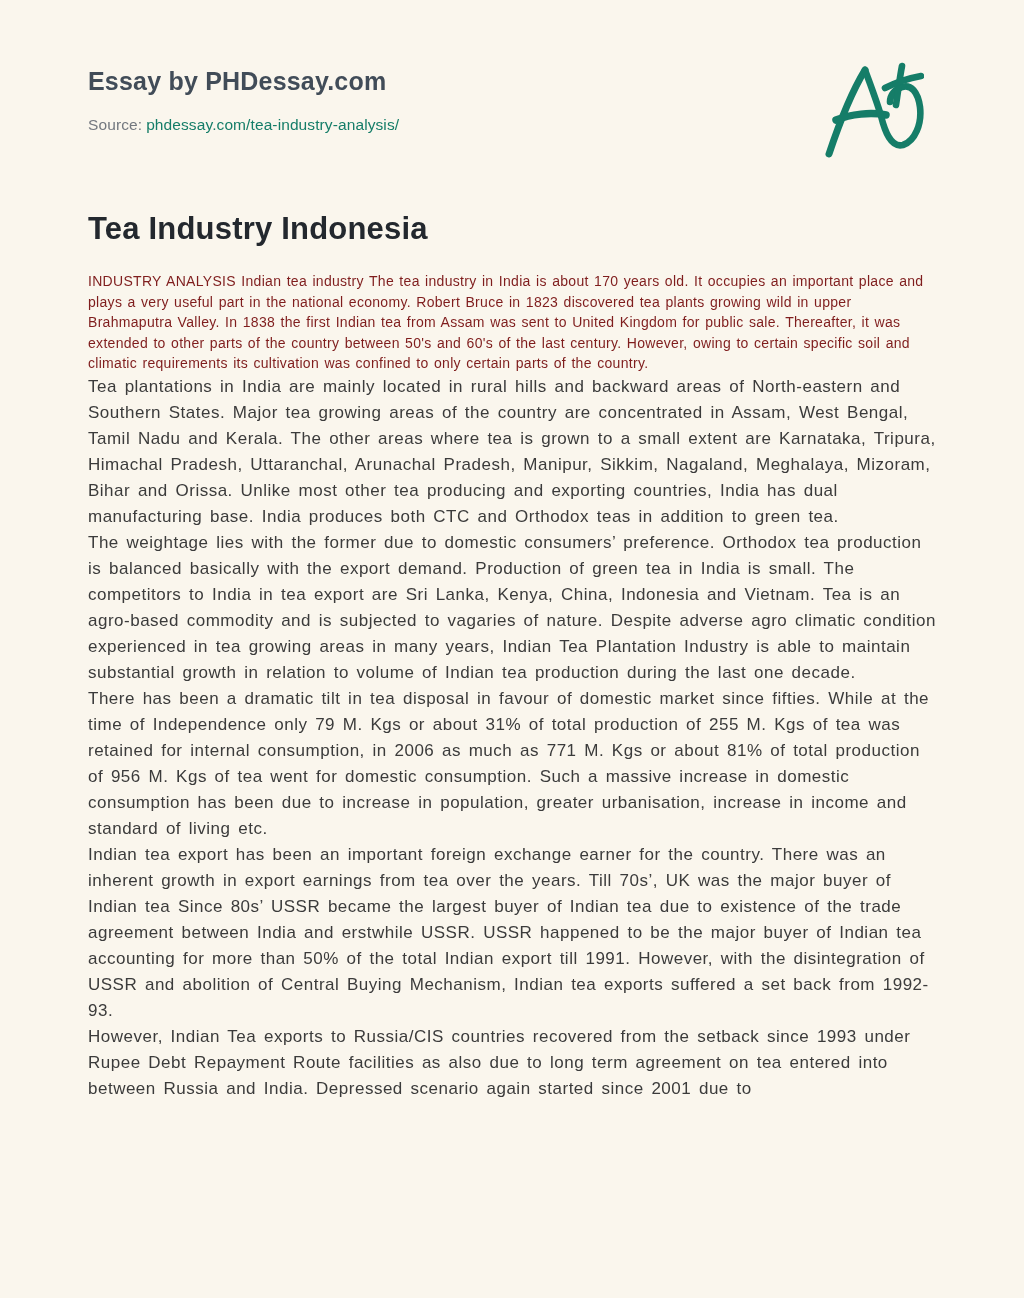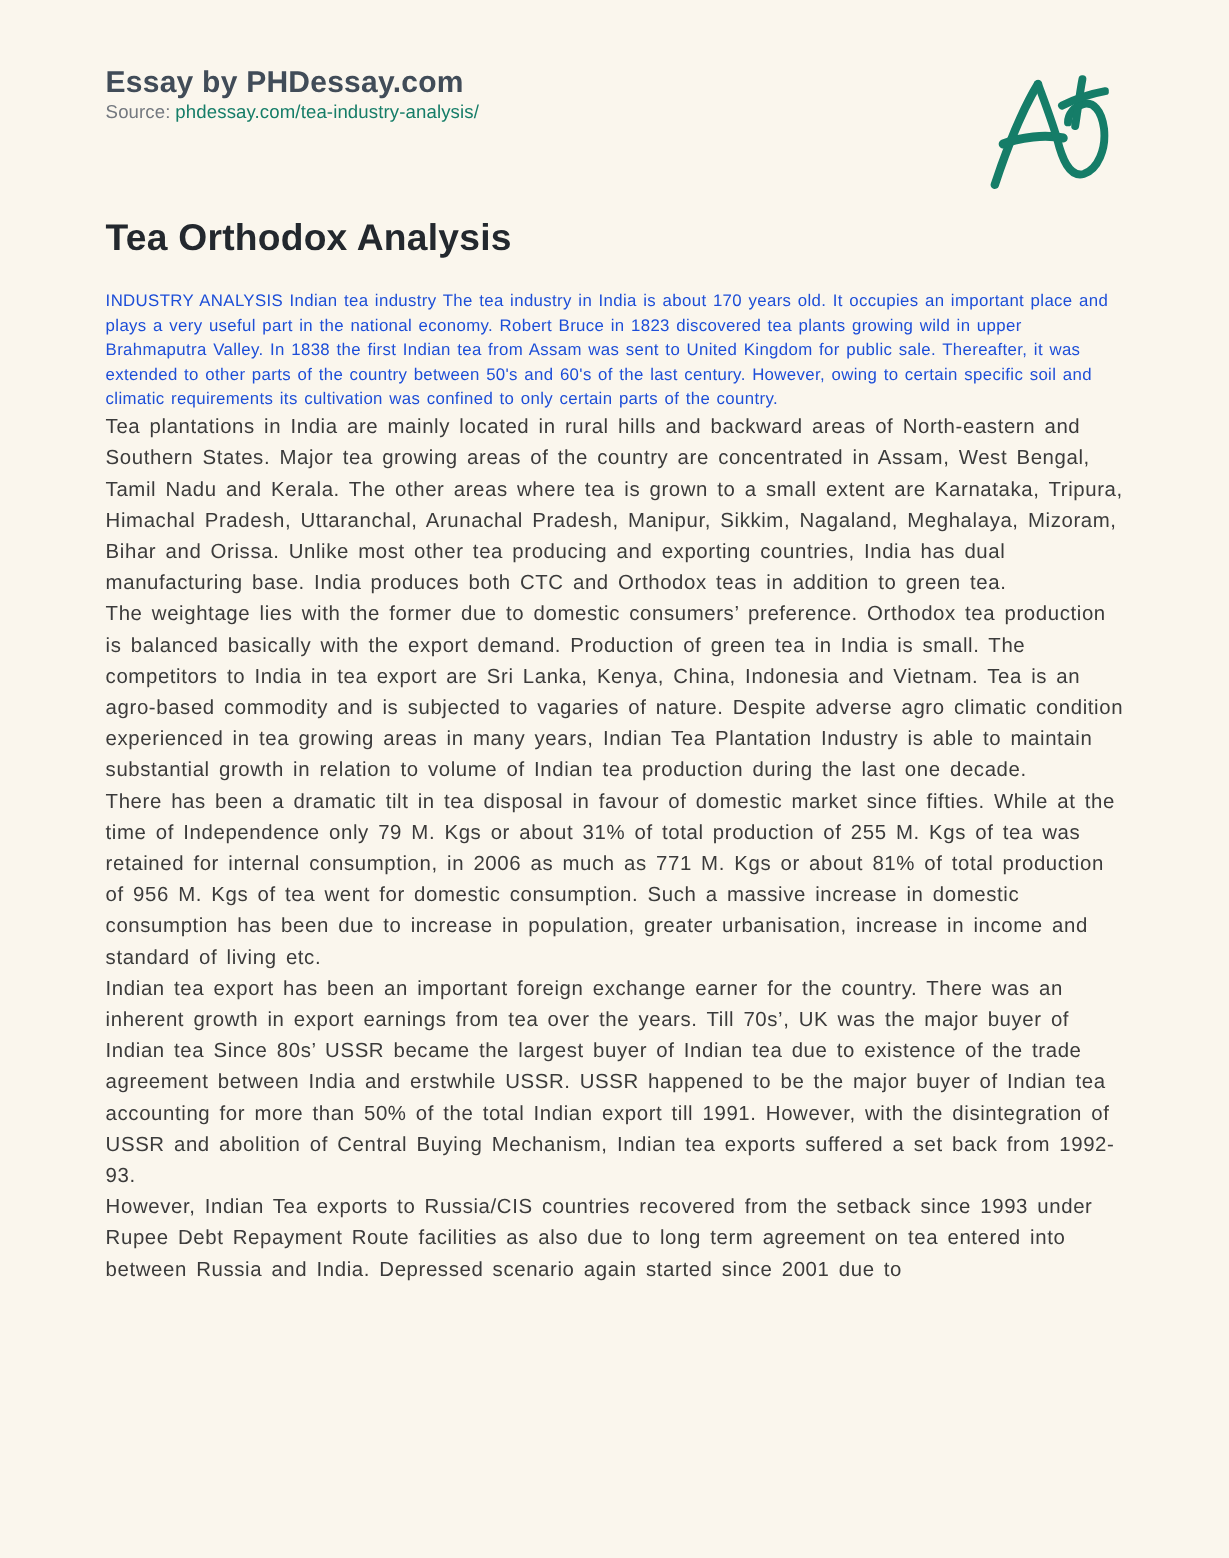--- a/index.html
+++ b/index.html
@@ -11,37 +11,38 @@
   }
   .page {
     position: relative;
     width: 1024px;
     height: 1298px;
     background: #faf6ed;
     overflow: hidden;
   }
   .clip {
     position: absolute;
-    top: 4px; left: 0; right: 0;
+    top: 16px; left: 0; right: 0;
     height: 1262px;
     overflow: hidden;
   }
   .content {
     width: 848px;
     margin-left: 88px;
     padding-top: 50px;
   }
   .brand {
     font-size: 25px;
     line-height: 30px;
     font-weight: 700;
     letter-spacing: 0.2px;
     color: #414c58;
   }
   .source-row {
+    margin-top: 19px;
     font-size: 15.5px;
     line-height: 20px;
     color: #73787f;
     letter-spacing: 0.1px;
   }
   .source-link {
     color: #157d68;
     text-decoration: none;
     margin-left: 4px;
     cursor: pointer;
@@ -53,21 +54,21 @@
     font-weight: 700;
     letter-spacing: 0.2px;
     color: #23282e;
   }
   .lead {
     margin-top: 24px;
     font-size: 14px;
     line-height: 20.5px;
     letter-spacing: 0.3px;
     word-spacing: 1.2px;
-    color: #1d4ed8;
+    color: #7f1d1d;
   }
   .bodyp {
     font-size: 17px;
     line-height: 26px;
     letter-spacing: 0.5px;
     word-spacing: 2.5px;
     color: #3b3b3b;
   }
   .logo {
     position: absolute;
@@ -96,21 +97,21 @@
   <div class="clip">
     <div class="content">
 
       <header>
         <div class="brand">Essay by PHDessay.com</div>
         <div class="source-row">
           <span>Source:</span><a class="source-link">phdessay.com/tea-industry-analysis/</a>
         </div>
       </header>
 
-      <h1 class="essay-title">Tea Orthodox Analysis</h1>
+      <h1 class="essay-title">Tea Industry Indonesia</h1>
 
       <p class="lead">INDUSTRY ANALYSIS Indian tea industry The tea industry in India is about 170 years old. It occupies an important place and plays a very useful part in the national economy. Robert Bruce in 1823 discovered tea plants growing wild in upper Brahmaputra Valley. In 1838 the first Indian tea from Assam was sent to United Kingdom for public sale. Thereafter, it was extended to other parts of the country between 50's and 60's of the last century. However, owing to certain specific soil and climatic requirements its cultivation was confined to only certain parts of the country.</p>
 
       <p class="bodyp">Tea plantations in India are mainly located in rural hills and backward areas of North-eastern and Southern States. Major tea growing areas of the country are concentrated in Assam, West Bengal, Tamil Nadu and Kerala. The other areas where tea is grown to a small extent are Karnataka, Tripura, Himachal Pradesh, Uttaranchal, Arunachal Pradesh, Manipur, Sikkim, Nagaland, Meghalaya, Mizoram, Bihar and Orissa. Unlike most other tea producing and exporting countries, India has dual manufacturing base. India produces both CTC and Orthodox teas in addition to green tea.</p>
 
       <p class="bodyp">The weightage lies with the former due to domestic consumers’ preference. Orthodox tea production is balanced basically with the export demand. Production of green tea in India is small. The competitors to India in tea export are Sri Lanka, Kenya, China, Indonesia and Vietnam. Tea is an agro-based commodity and is subjected to vagaries of nature. Despite adverse agro climatic condition experienced in tea growing areas in many years, Indian Tea Plantation Industry is able to maintain substantial growth in relation to volume of Indian tea production during the last one decade.</p>
 
       <p class="bodyp">There has been a dramatic tilt in tea disposal in favour of domestic market since fifties. While at the time of Independence only 79 M. Kgs or about 31% of total production of 255 M. Kgs of tea was retained for internal consumption, in 2006 as much as 771 M. Kgs or about 81% of total production of 956 M. Kgs of tea went for domestic consumption. Such a massive increase in domestic consumption has been due to increase in population, greater urbanisation, increase in income and standard of living etc.</p>
 
       <p class="bodyp">Indian tea export has been an important foreign exchange earner for the country. There was an inherent growth in export earnings from tea over the years. Till 70s’, UK was the major buyer of Indian tea Since 80s’ USSR became the largest buyer of Indian tea due to existence of the trade agreement between India and erstwhile USSR. USSR happened to be the major buyer of Indian tea accounting for more than 50% of the total Indian export till 1991. However, with the disintegration of USSR and abolition of Central Buying Mechanism, Indian tea exports suffered a set back from 1992-93.</p>

